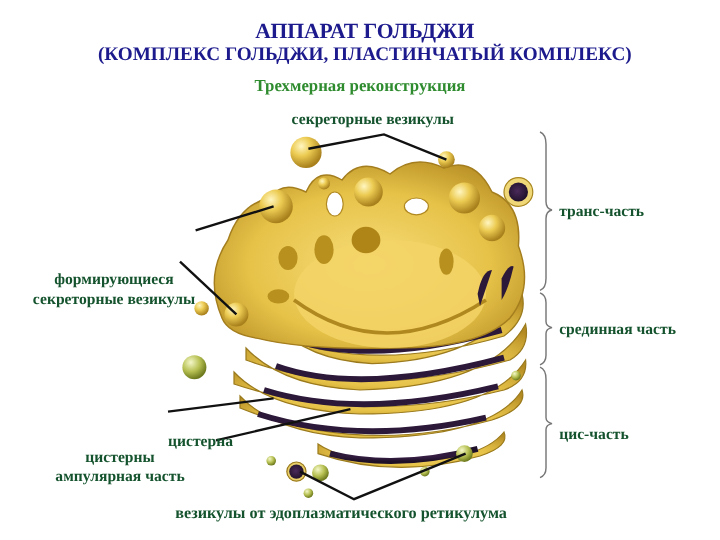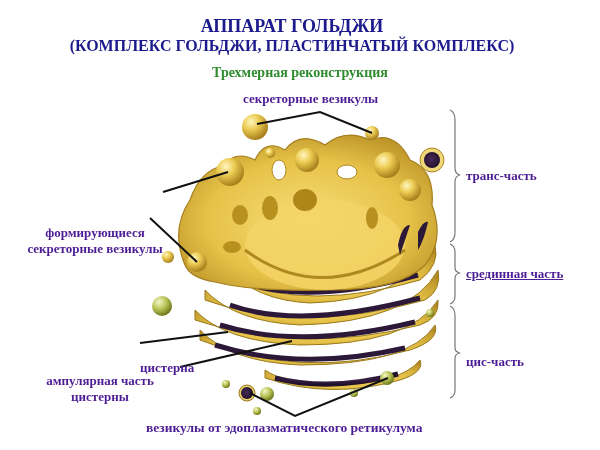--- a/index.html
+++ b/index.html
@@ -1,24 +1,24 @@
 <!DOCTYPE html>
 <html><head>
   <meta charset="utf-8">
   <style>
     html, body { margin: 0; padding: 0; background: #ffffff; }
     body { width: 600px; height: 450px; position: relative; overflow: hidden;
            font-family: "Liberation Serif", "DejaVu Serif", serif; }
-    .title { position: absolute; left: 4px; width: 576px; text-align: center;
+    .title { position: absolute; left: 16px; width: 576px; text-align: center;
              color: #1c1a8c; font-weight: bold; }
     .t1 { top: 16px; font-size: 18px; }
     .t2 { top: 37px; font-size: 16px; }
     .sub { position: absolute; top: 65px; left: 0; width: 600px; text-align: center;
            color: #2e8b2e; font-weight: bold; font-size: 14px; }
-    .lbl { position: absolute; color: #4c1d95; font-weight: bold; font-size: 13px;
+    .lbl { position: absolute; color: #14532d; font-weight: bold; font-size: 13px;
            line-height: 16px; white-space: nowrap; }
     .center { text-align: center; margin-top: 47px; }
     svg.art { position: absolute; left: 0; top: 0; }
   </style>
 </head>
 <body>
 
 <svg class="art" width="600" height="450" viewBox="0 0 600 450">
   <defs>
     <radialGradient id="gold" cx="35%" cy="30%" r="70%">
@@ -126,23 +126,23 @@
 <div class="sub">Трехмерная реконструкция</div>
 
 <div class="lbl" style="left:243px; top:91px;">секреторные везикулы</div>
 
 <div class="lbl center" style="left:25px; top:178px; width:140px;">
   <div>формирующиеся</div>
   <div>секреторные везикулы</div>
 </div>
 
 <div class="lbl center" style="left:30px; top:326px; width:140px;">
+  <div>цистерны</div>
   <div>ампулярная часть</div>
-  <div>цистерны</div>
 </div>
 
 <div class="lbl" style="left:140px; top:360px;">цистерна</div>
 
 <div class="lbl" style="left:466px; top:168px;">транс-часть</div>
-<div class="lbl" style="left:466px; top:266px;text-decoration:underline;">срединная часть</div>
+<div class="lbl" style="left:466px; top:266px;">срединная часть</div>
 <div class="lbl" style="left:466px; top:354px;">цис-часть</div>
 
 <div class="lbl" style="left:146px; top:420px; font-size:13.5px;">везикулы от эдоплазматического ретикулума</div>
 
 </body></html>

